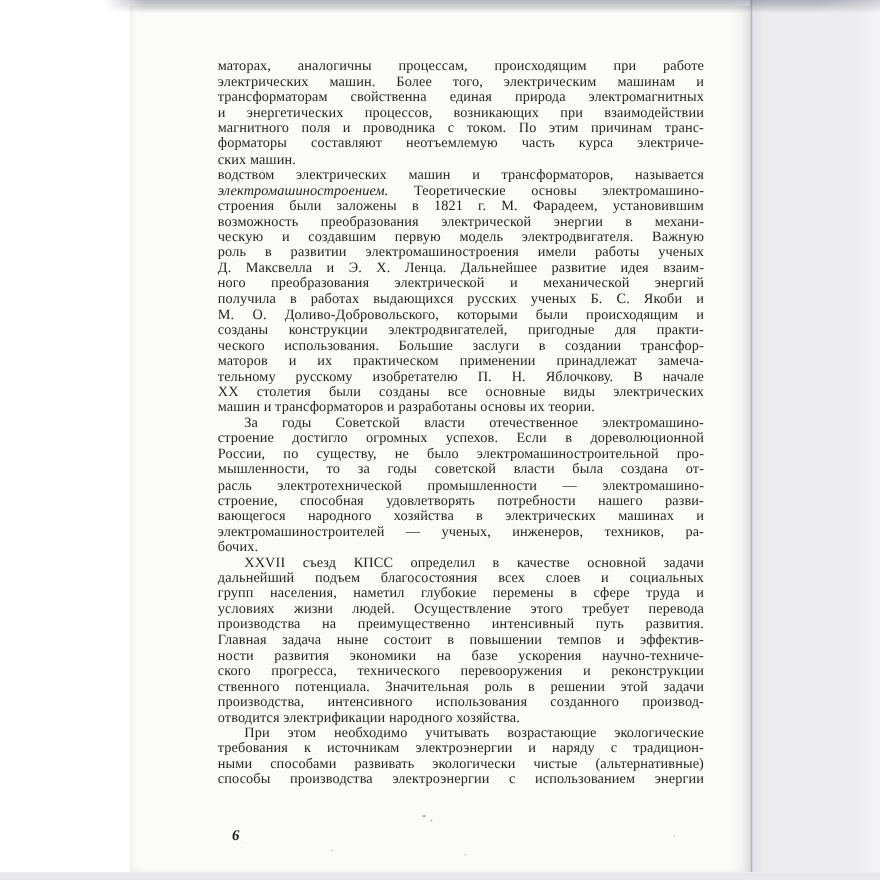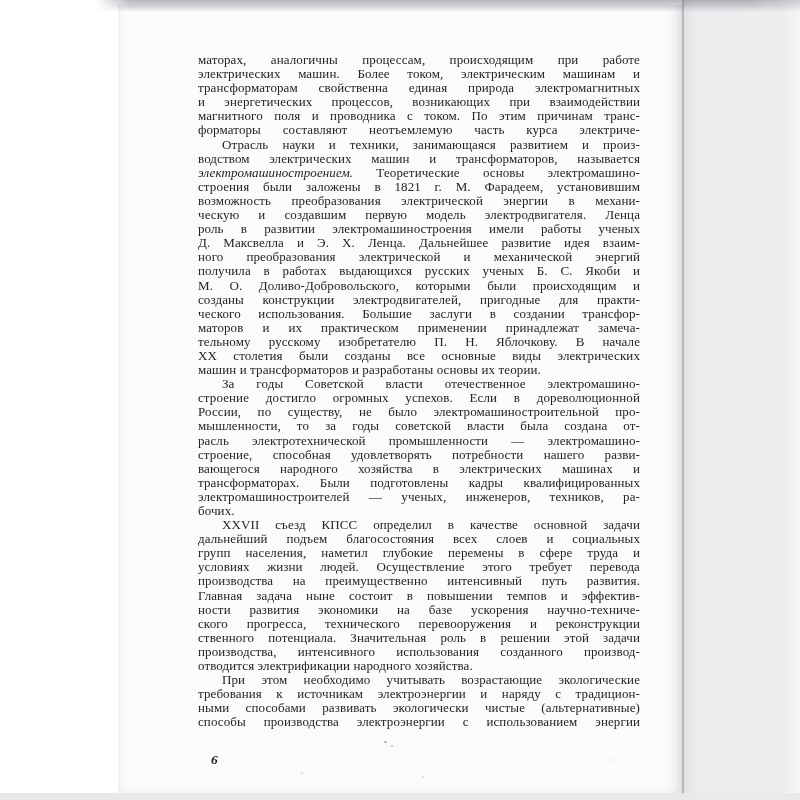--- a/index.html
+++ b/index.html
@@ -102,54 +102,53 @@
 
 <div id="canvas">
   <div id="side-area"></div>
   <div id="scan-page"></div>
   <div id="top-shadow"></div>
   <div id="bottom-bar"></div>
 
   <div id="text-block">
       <div class="para">
         <div class="line">маторах, аналогичны процессам, происходящим при работе</div>
-        <div class="line">электрических машин. Более током, электрическим машинам и</div>
+        <div class="line">электрических машин. Более того, электрическим машинам и</div>
         <div class="line">трансформаторам свойственна единая природа электромагнитных</div>
         <div class="line">и энергетических процессов, возникающих при взаимодействии</div>
         <div class="line">магнитного поля и проводника с током. По этим причинам транс-</div>
         <div class="line">форматоры составляют неотъемлемую часть курса электриче-</div>
+        <div class="line flush">ских машин.</div>
       </div>
       <div class="para">
-        <div class="line indent">Отрасль науки и техники, занимающаяся развитием и произ-</div>
         <div class="line">водством электрических машин и трансформаторов, называется</div>
         <div class="line"><em>электромашиностроением.</em> Теоретические основы электромашино-</div>
         <div class="line">строения были заложены в 1821 г. М. Фарадеем, установившим</div>
         <div class="line">возможность преобразования электрической энергии в механи-</div>
-        <div class="line">ческую и создавшим первую модель электродвигателя. Ленца</div>
+        <div class="line">ческую и создавшим первую модель электродвигателя. Важную</div>
         <div class="line">роль в развитии электромашиностроения имели работы ученых</div>
         <div class="line">Д. Максвелла и Э. Х. Ленца. Дальнейшее развитие идея взаим-</div>
         <div class="line">ного преобразования электрической и механической энергий</div>
         <div class="line">получила в работах выдающихся русских ученых Б. С. Якоби и</div>
         <div class="line">М. О. Доливо-Добровольского, которыми были происходящим и</div>
         <div class="line">созданы конструкции электродвигателей, пригодные для практи-</div>
         <div class="line">ческого использования. Большие заслуги в создании трансфор-</div>
         <div class="line">маторов и их практическом применении принадлежат замеча-</div>
         <div class="line">тельному русскому изобретателю П. Н. Яблочкову. В начале</div>
         <div class="line">XX столетия были созданы все основные виды электрических</div>
         <div class="line flush">машин и трансформаторов и разработаны основы их теории.</div>
       </div>
       <div class="para">
         <div class="line indent">За годы Советской власти отечественное электромашино-</div>
         <div class="line">строение достигло огромных успехов. Если в дореволюционной</div>
         <div class="line">России, по существу, не было электромашиностроительной про-</div>
         <div class="line">мышленности, то за годы советской власти была создана от-</div>
         <div class="line">расль электротехнической промышленности — электромашино-</div>
         <div class="line">строение, способная удовлетворять потребности нашего разви-</div>
         <div class="line">вающегося народного хозяйства в электрических машинах и</div>
-        <div class="line">трансформаторах. Были подготовлены кадры квалифицированных</div>
         <div class="line">электромашиностроителей — ученых, инженеров, техников, ра-</div>
         <div class="line flush">бочих.</div>
       </div>
       <div class="para">
         <div class="line indent">XXVII съезд КПСС определил в качестве основной задачи</div>
         <div class="line">дальнейший подъем благосостояния всех слоев и социальных</div>
         <div class="line">групп населения, наметил глубокие перемены в сфере труда и</div>
         <div class="line">условиях жизни людей. Осуществление этого требует перевода</div>
         <div class="line">производства на преимущественно интенсивный путь развития.</div>
         <div class="line">Главная задача ныне состоит в повышении темпов и эффектив-</div>

